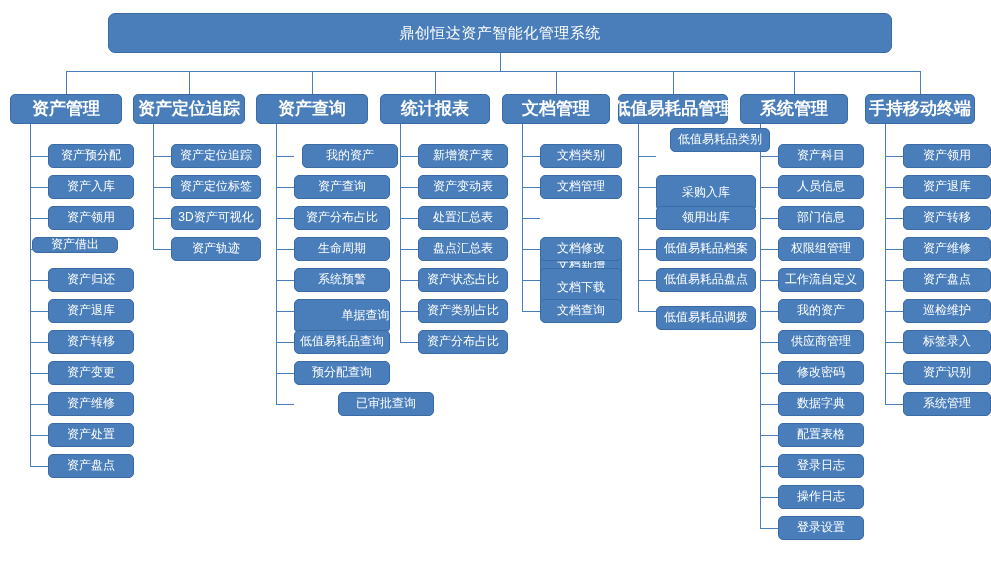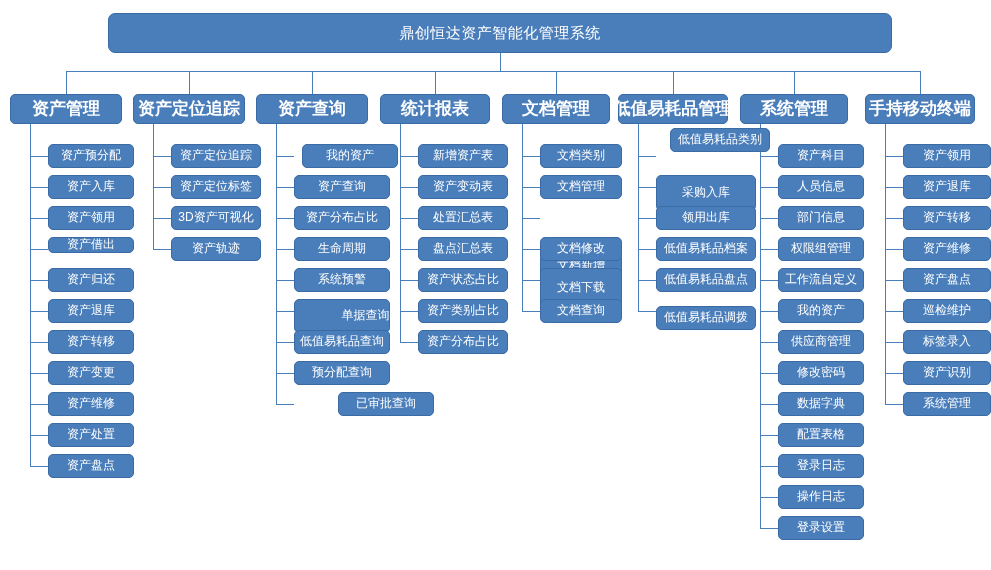--- a/index.html
+++ b/index.html
@@ -147,21 +147,21 @@
       <div class="line h" style="left: 885px; top: 311px; width: 18px;"></div>
       <div class="line h" style="left: 885px; top: 342px; width: 18px;"></div>
       <div class="line h" style="left: 885px; top: 373px; width: 18px;"></div>
       <div class="line h" style="left: 885px; top: 404px; width: 18px;"></div>
     </div>
   <div id="nodes-layer">
       <div class="node lvl1" style="left: 10px; top: 94px; width: 112px; height: 30px;">资产管理</div>
       <div class="node lvl2" style="left: 48px; top: 144px; width: 86px; height: 24px;">资产预分配</div>
       <div class="node lvl2" style="left: 48px; top: 175px; width: 86px; height: 24px;">资产入库</div>
       <div class="node lvl2" style="left: 48px; top: 206px; width: 86px; height: 24px;">资产领用</div>
-      <div class="node lvl2" style="left: 48px; top: 237px; width: 86px; height: 16px;">资产借出</div>
+      <div class="node lvl2" style="left: 32px; top: 237px; width: 86px; height: 16px;">资产借出</div>
       <div class="node lvl2" style="left: 48px; top: 268px; width: 86px; height: 24px;">资产归还</div>
       <div class="node lvl2" style="left: 48px; top: 299px; width: 86px; height: 24px;">资产退库</div>
       <div class="node lvl2" style="left: 48px; top: 330px; width: 86px; height: 24px;">资产转移</div>
       <div class="node lvl2" style="left: 48px; top: 361px; width: 86px; height: 24px;">资产变更</div>
       <div class="node lvl2" style="left: 48px; top: 392px; width: 86px; height: 24px;">资产维修</div>
       <div class="node lvl2" style="left: 48px; top: 423px; width: 86px; height: 24px;">资产处置</div>
       <div class="node lvl2" style="left: 48px; top: 454px; width: 86px; height: 24px;">资产盘点</div>
       <div class="node lvl1" style="left: 133px; top: 94px; width: 112px; height: 30px;">资产定位追踪</div>
       <div class="node lvl2" style="left: 171px; top: 144px; width: 90px; height: 24px;">资产定位追踪</div>
       <div class="node lvl2" style="left: 171px; top: 175px; width: 90px; height: 24px;">资产定位标签</div>

